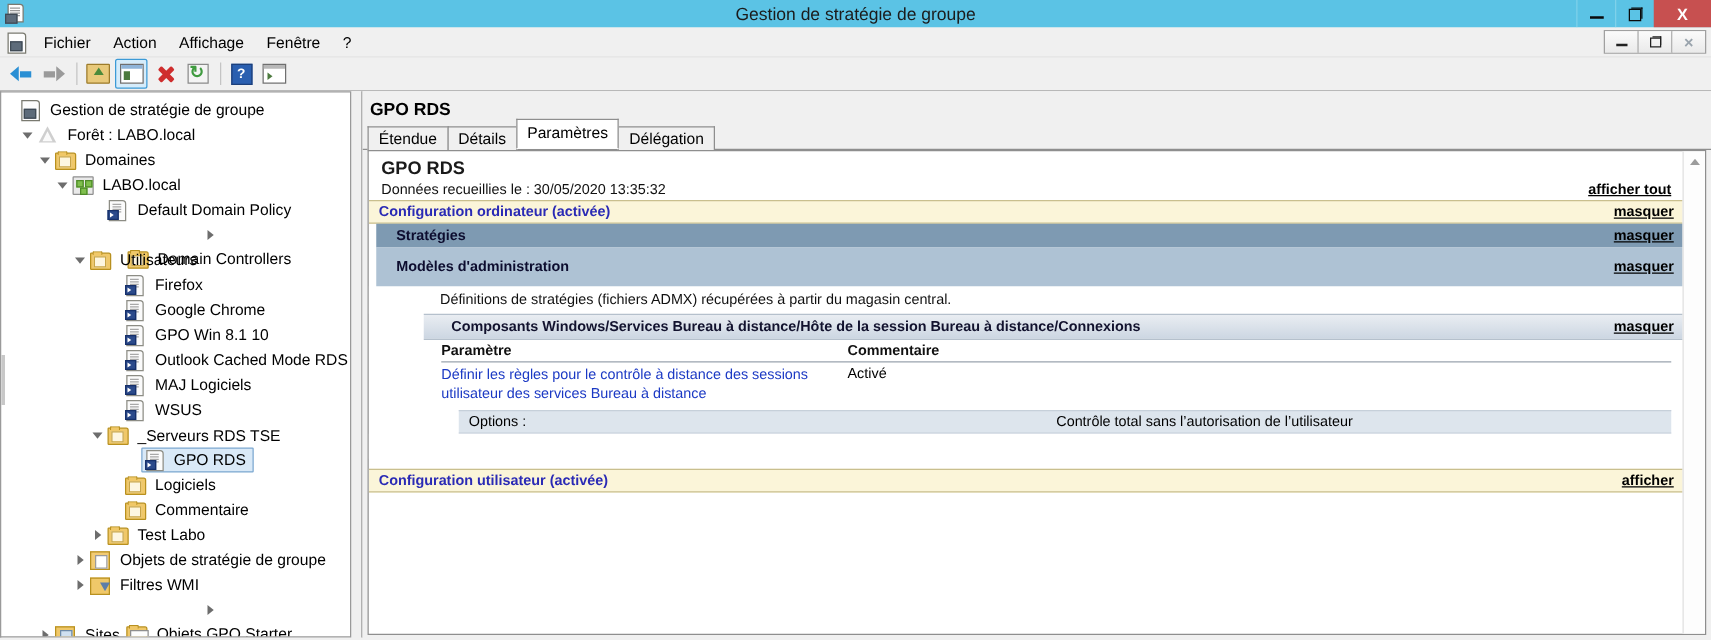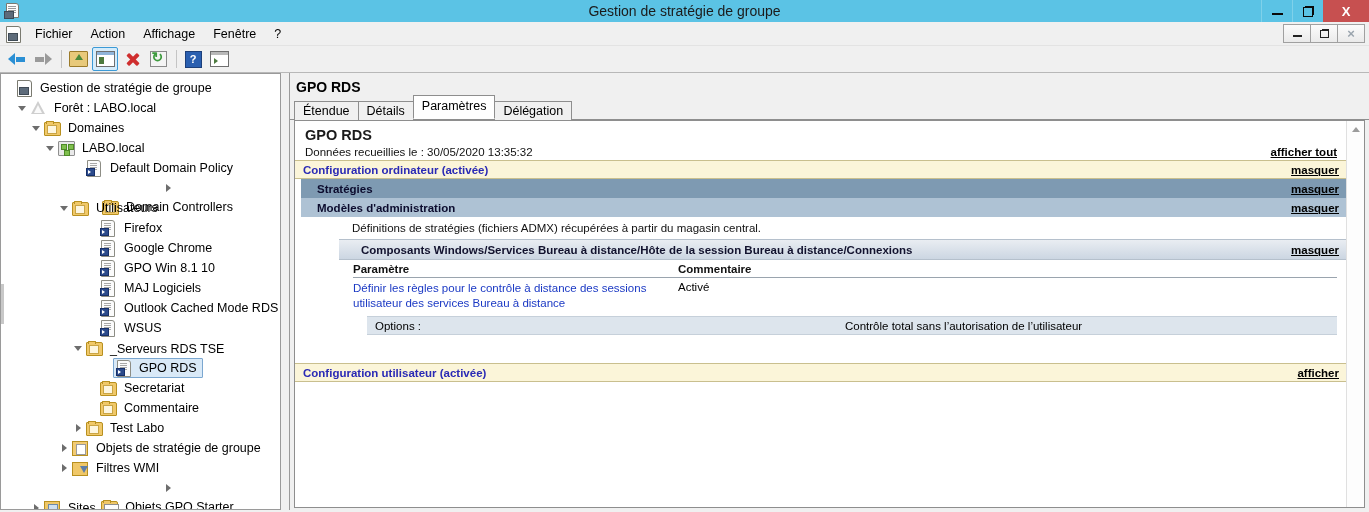--- a/index.html
+++ b/index.html
@@ -559,21 +559,21 @@
     font-weight: bold;
     margin-left: 6px;
     height: 19px;
   }
   .bar-adm {
     background: #aec2d4;
     padding-left: 16px;
     color: #0c0c2e;
     font-weight: bold;
     margin-left: 6px;
-    height: 19px;
+    height: 31px;
   }
   .admx-note {
     padding: 5px 0 5px 57px;
     font-size: 11.5px;
     color: #111;
     background: #fff;
   }
   .bar-path {
     background: linear-gradient(#e9edf2, #ccd6e2);
     border-top: 1px solid #b5c0cc;
@@ -930,33 +930,33 @@
           </div>
           <div class="tnode" style="padding-left: 84px;">
             <span class="expander"></span>
             <span style="display: inline-flex; align-items: center;">
               <span class="ticon">
                 <div class="ic-gpo">
                   <div class="ic-gpo-lines"></div>
                 </div>
                 <div class="ic-gpo-badge"></div>
               </span>
-              <span class="tlabel">MAJ Logiciels</span>
+              <span class="tlabel">Outlook Cached Mode RDS</span>
             </span>
           </div>
           <div class="tnode" style="padding-left: 84px;">
             <span class="expander"></span>
             <span style="display: inline-flex; align-items: center;">
               <span class="ticon">
                 <div class="ic-gpo">
                   <div class="ic-gpo-lines"></div>
                 </div>
                 <div class="ic-gpo-badge"></div>
               </span>
-              <span class="tlabel">Outlook Cached Mode RDS</span>
+              <span class="tlabel">MAJ Logiciels</span>
             </span>
           </div>
           <div class="tnode" style="padding-left: 84px;">
             <span class="expander"></span>
             <span style="display: inline-flex; align-items: center;">
               <span class="ticon">
                 <div class="ic-gpo">
                   <div class="ic-gpo-lines"></div>
                 </div>
                 <div class="ic-gpo-badge"></div>
@@ -990,21 +990,21 @@
             </span>
           </div>
           <div class="tnode" style="padding-left: 84px;">
             <span class="expander"></span>
             <span style="display: inline-flex; align-items: center;">
               <span class="ticon">
                 <div class="ic-folder">
                   <div class="ic-folder-inner"></div>
                 </div>
               </span>
-              <span class="tlabel">Secretariat</span>
+              <span class="tlabel">Logiciels</span>
             </span>
           </div>
           <div class="tnode" style="padding-left: 84px;">
             <span class="expander"></span>
             <span style="display: inline-flex; align-items: center;">
               <span class="ticon">
                 <div class="ic-folder">
                   <div class="ic-folder-inner"></div>
                 </div>
               </span>

